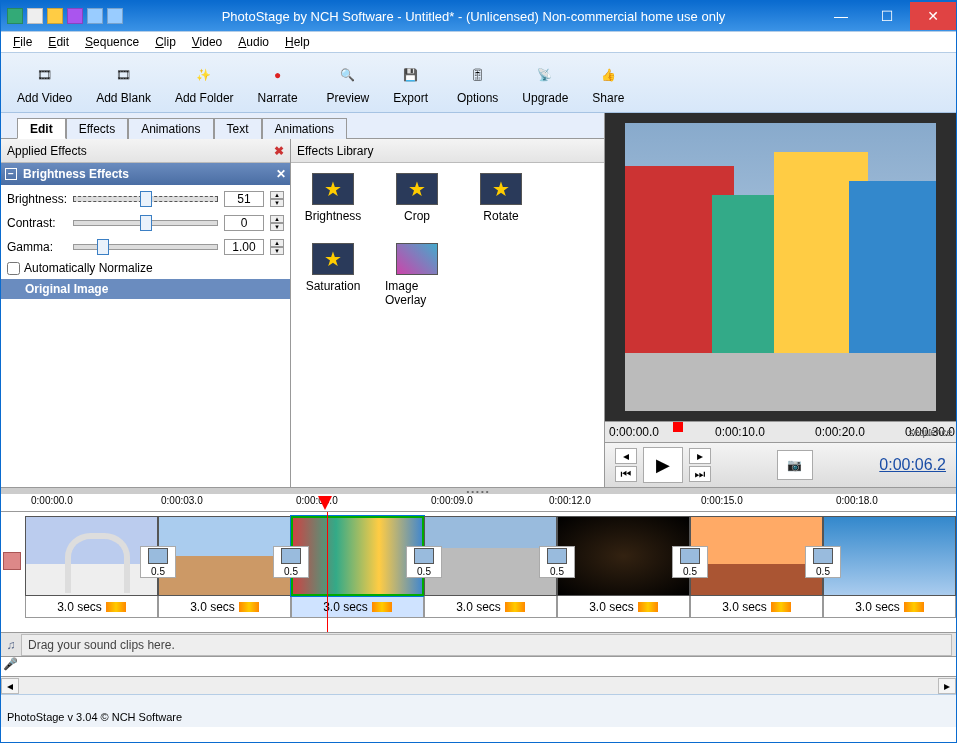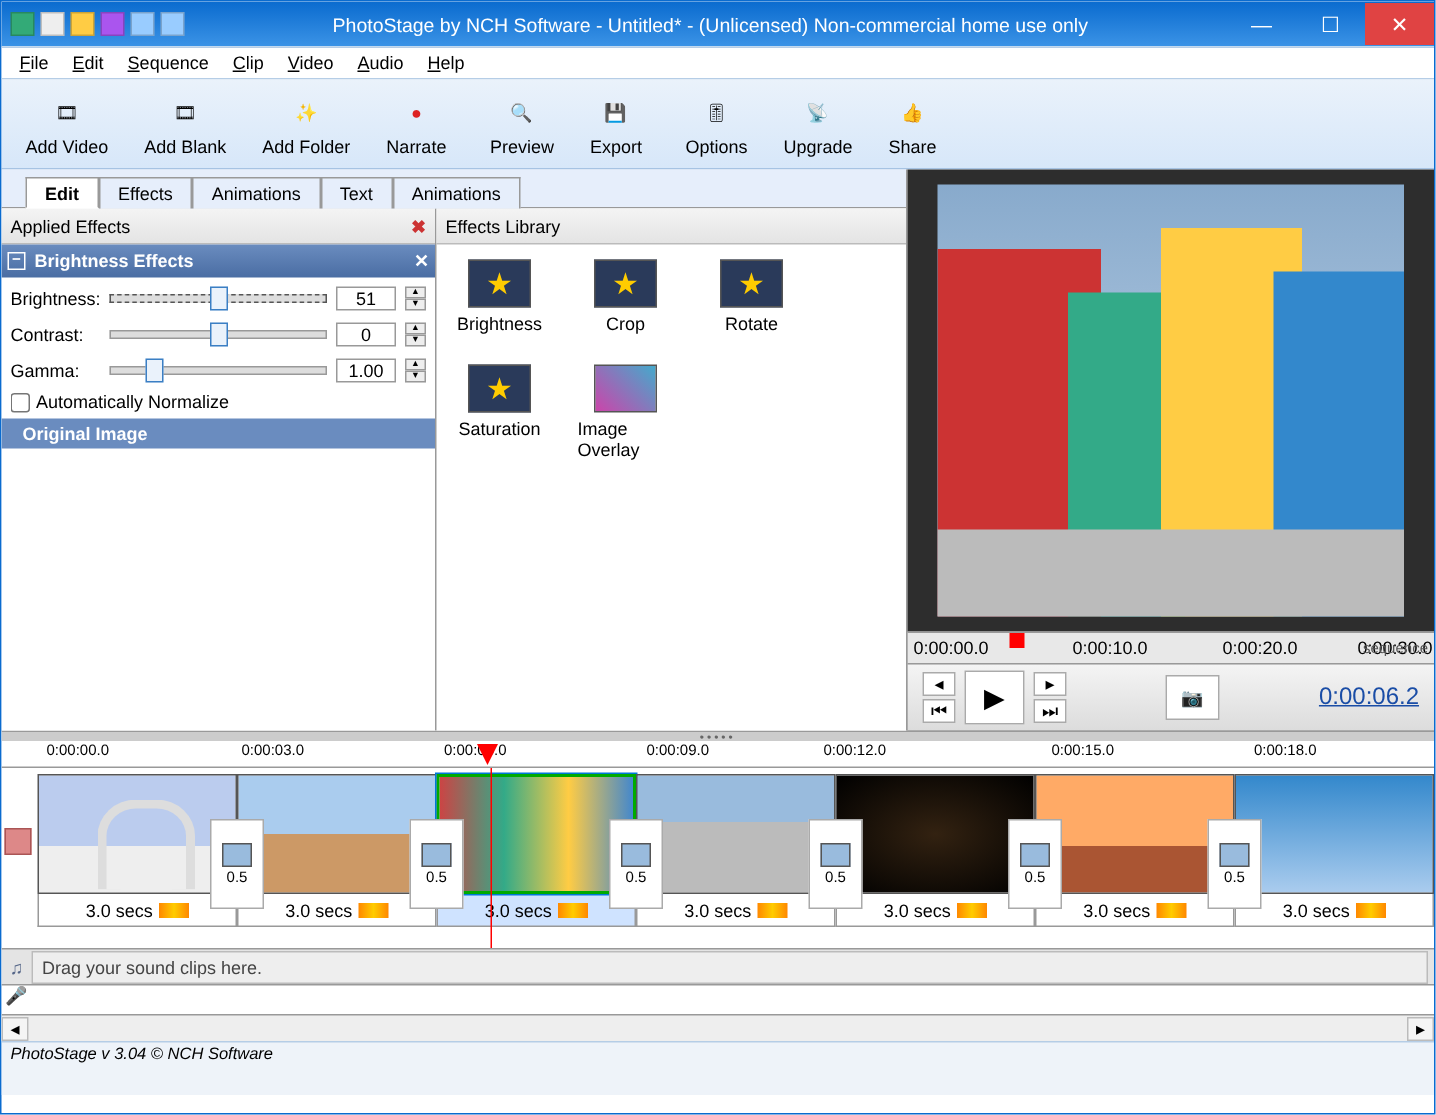--- a/index.html
+++ b/index.html
@@ -46,21 +46,21 @@
 .effect-header .xw { margin-left: auto; color: #fff; cursor: pointer; }
 .effect-body { padding: 6px; display: flex; flex-direction: column; gap: 8px; }
 .erow { display: flex; align-items: center; gap: 6px; }
 .erow label { width: 60px; }
 .slider { flex: 1; height: 6px; background: #ddd; border: 1px solid #999; position: relative; }
 .slider .thumb { position: absolute; width: 12px; height: 16px; background: #eaf2fb; border: 1px solid #3b7fc4; top: -6px; transform: translateX(-50%); }
 .numbox { width: 40px; border: 1px solid #999; text-align: center; }
 .spin { width: 14px; display: flex; flex-direction: column; }
 .spin div { height: 8px; border: 1px solid #999; font-size: 7px; text-align: center; line-height: 6px; background: #eee; }
 .checkbox-row { display: flex; align-items: center; gap: 4px; padding: 0 6px 4px; }
-.orig { background: #6a8cbf; color: #fff; font-weight: bold; padding: 3px 14px; }
+.orig { background: #6a8cbf; color: #fff; font-weight: bold; padding: 3px 24px; }
 
 .library { flex: 1; display: flex; flex-direction: column; }
 .lib-grid { padding: 10px; display: flex; flex-wrap: wrap; gap: 20px; align-content: flex-start; }
 .lib-item { display: flex; flex-direction: column; align-items: center; gap: 4px; cursor: pointer; width: 64px; }
 .lib-icon { width: 42px; height: 32px; background: #2a3a5a; border: 1px solid #555; position: relative; display: flex; align-items: center; justify-content: center; }
 .lib-icon .star { color: #fc0; font-size: 20px; }
 
 
 .previewimg { flex: 1; margin: 10px 20px; background: linear-gradient(#8ac,#cde); display: flex; align-items: center; justify-content: center; position: relative; overflow: hidden; }
 .buildings { position: absolute; inset: 0; }
@@ -84,35 +84,35 @@
 .tl-ruler .playhead { position: absolute; left: 317px; top: 2px; }
 .playhead-marker { width: 14px; height: 14px; background: red; clip-path: polygon(0 0, 100% 0, 50% 100%); }
 .tl-track { height: 120px; display: flex; padding: 4px 24px; gap: 0; position: relative; overflow: hidden; }
 .tl-left { position: absolute; left: 2px; top: 40px; width: 18px; height: 18px; background: #d88; border: 1px solid #a55; }
 .clip { width: 133px; position: relative; flex-shrink: 0; }
 .clip-thumb { height: 80px; background: #8bd; border: 1px solid #555; background-size: cover; }
 .clip.selected .clip-thumb { border: 2px solid #0a0; outline: 1px solid #0078d7; }
 .clip-dur { height: 22px; background: #fff; border: 1px solid #999; border-top: none; display: flex; align-items: center; justify-content: center; gap: 4px; }
 .clip.selected .clip-dur { background: #cfe3ff; }
 .dur-icon { width: 20px; height: 10px; background: linear-gradient(90deg,#f80,#fc0,#f80); }
-.trans { position: absolute; right: -18px; top: 30px; width: 36px; height: 60px; background: #fff; border: 1px solid #aaa; z-index: 2; display: flex; flex-direction: column; align-items: center; justify-content: center; }
+.trans { position: absolute; right: -18px; top: 30px; width: 36px; height: 32px; background: #fff; border: 1px solid #aaa; z-index: 2; display: flex; flex-direction: column; align-items: center; justify-content: center; }
 .trans-icon { width: 20px; height: 16px; background: #9bd; border: 1px solid #555; }
 .trans-dur { font-size: 10px; margin-top: 2px; }
 .playline { position: absolute; left: 326px; top: 0; bottom: 0; width: 1px; background: red; z-index: 3; }
 
 .tl-sound { height: 24px; border-top: 1px solid #999; display: flex; align-items: center; background: #e4e4e4; }
 .tl-sound .icon { width: 20px; text-align: center; color: #568; }
 .tl-sound .prompt { flex: 1; border: 1px solid #bbb; padding: 3px 6px; background: #eee; color: #444; margin-right: 4px; }
 .tl-mic { height: 20px; border-top: 1px solid #999; display: flex; }
 .tl-mic .icon { width: 20px; text-align: center; color: #888; }
 .tl-scroll { height: 18px; background: #eee; border-top: 1px solid #999; display: flex; align-items: center; }
 .tl-scroll .arrow { width: 18px; text-align: center; border: 1px solid #bbb; background: #f5f5f5; }
 .tl-scroll .track { flex: 1; }
 
-.statusbar { height: 36px; background: #eef3f9; border-top: 1px solid #b5cde6; padding: 2px 6px; font-size: 11px; font-style: italic; }
+.statusbar { height: 24px; background: #eef3f9; border-top: 1px solid #b5cde6; padding: 16px 6px; font-size: 11px; }
 
 
 .th-arc { background: linear-gradient(#bce 60%,#eee 60%); position: relative; }
 .th-arc::after { content:""; position:absolute; left:30%; top:20%; width:40%; height:70%; border:6px solid #ddd; border-bottom:none; border-radius: 40% 40% 0 0; }
 .th-beach { background: linear-gradient(#ace 50%,#c96 50%); }
 .th-color { background: linear-gradient(90deg,#c44,#3a8,#fc4,#48c); }
 .th-arch { background: linear-gradient(#9bd 40%,#bbb 40%); }
 .th-night { background: radial-gradient(#321,#000); }
 .th-desert { background: linear-gradient(#fa6 60%,#a53 60%); }
 .th-sky { background: linear-gradient(#38c,#ace); }

